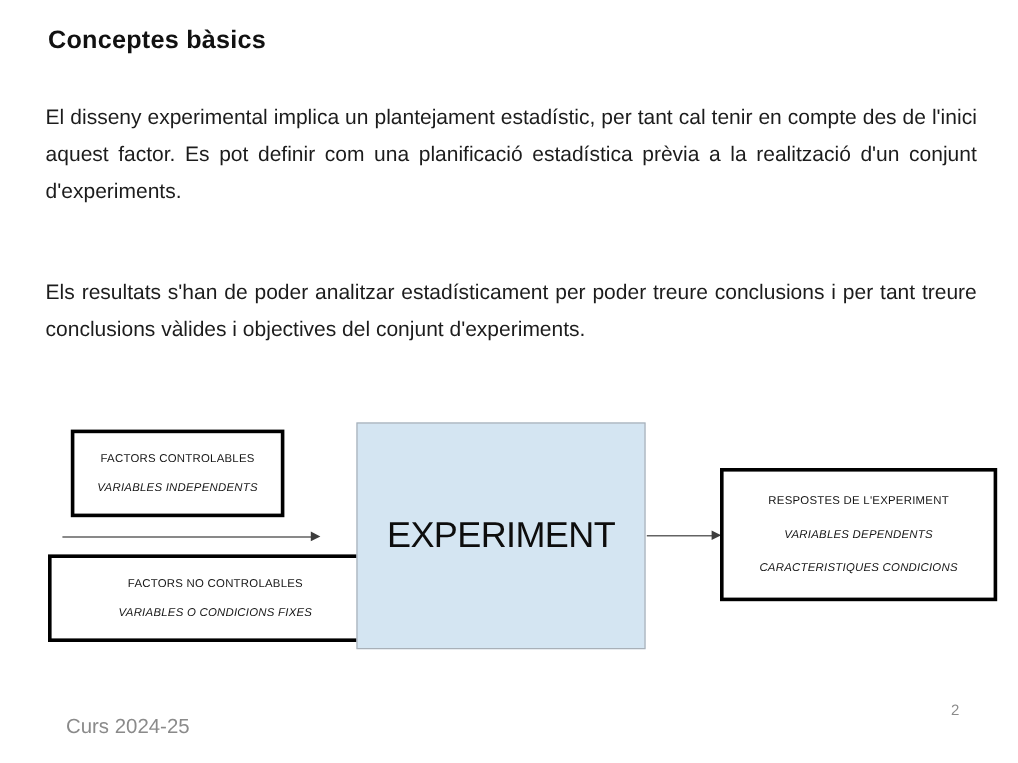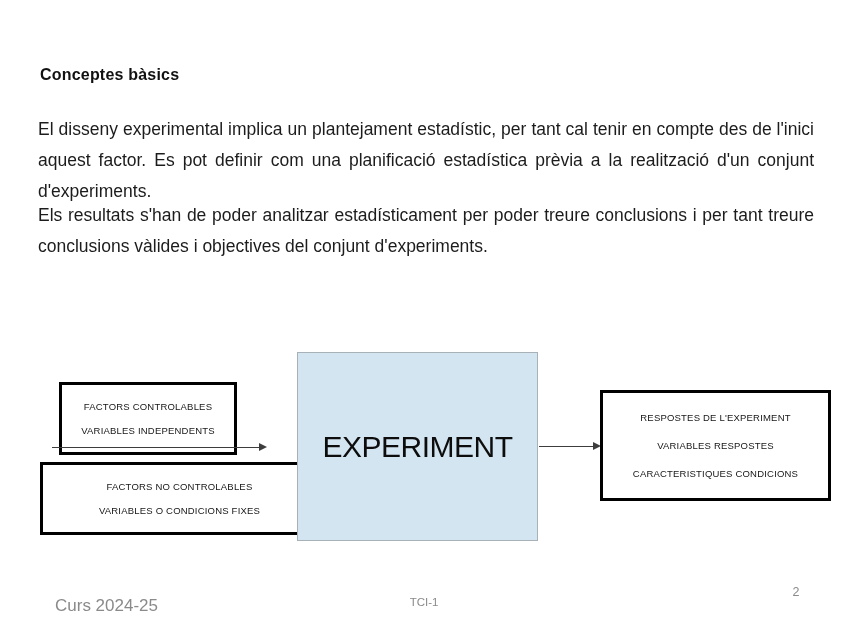--- a/index.html
+++ b/index.html
@@ -9,56 +9,55 @@
     height: 636px;
     background: #ffffff;
     overflow: hidden;
     font-family: "Liberation Sans", sans-serif;
     color: #1b1b1b;
   }
   .slide-title {
     position: absolute;
     left: 40px;
     top: 22px;
-    font-size: 16px;
+    font-size: 21px;
     font-weight: bold;
     color: #111111;
     letter-spacing: 0.2px;
-    margin-top: 44px;
   }
   .body-paragraph {
     position: absolute;
     left: 38px;
     width: 776px;
     font-size: 17.5px;
     line-height: 31px;
     text-align: justify;
     color: #1c1c1c;
   }
-  .para-1 { top: 114px; }
-  .para-2 { top: 200px; }
+  .para-1 { top: 82px; }
+  .para-2 { top: 228px; }
 
   
   .diagram-box {
     position: absolute;
     border: 3px solid #000000;
     background: #ffffff;
     display: flex;
     flex-direction: column;
     justify-content: space-evenly;
     align-items: center;
     text-align: center;
     font-size: 9.5px;
     letter-spacing: 0.2px;
     color: #161616;
     box-sizing: border-box;
     padding: 2px 4px;
   }
-  .diagram-box .line-italic { }
-  .box-controllable   { left: 59px;  top: 358px; width: 178px; height: 73px; margin-top: 24px; }
+  .diagram-box .line-italic { font-style: italic; }
+  .box-controllable   { left: 59px;  top: 358px; width: 178px; height: 73px; }
   .box-uncontrollable { left: 40px;  top: 462px; width: 279px; height: 73px; border-width: 3.5px; }
   .box-responses      { left: 600px; top: 390px; width: 231px; height: 111px; border-width: 3.5px; }
 
   .experiment-box {
     position: absolute;
     left: 297px;
     top: 352px;
     width: 241px;
     height: 189px;
     border: 1px solid #a8b0b8;
@@ -153,21 +152,20 @@
     <span>EXPERIMENT</span>
   </div>
 
   <div class="arrow arrow-outputs">
     <div class="arrow-line"></div>
     <div class="arrow-head"></div>
   </div>
 
   <div class="diagram-box box-responses">
     <div class="line-regular">RESPOSTES DE L'EXPERIMENT</div>
-    <div class="line-italic">VARIABLES RESPOSTES</div>
+    <div class="line-italic">VARIABLES DEPENDENTS</div>
     <div class="line-italic">CARACTERISTIQUES CONDICIONS</div>
   </div>
 
   <div class="footer-left">Curs 2024-25</div>
-  <div class="footer-center">TCI-1</div>
   <div class="footer-page">2</div>
 
 </div>
 
 </body></html>

